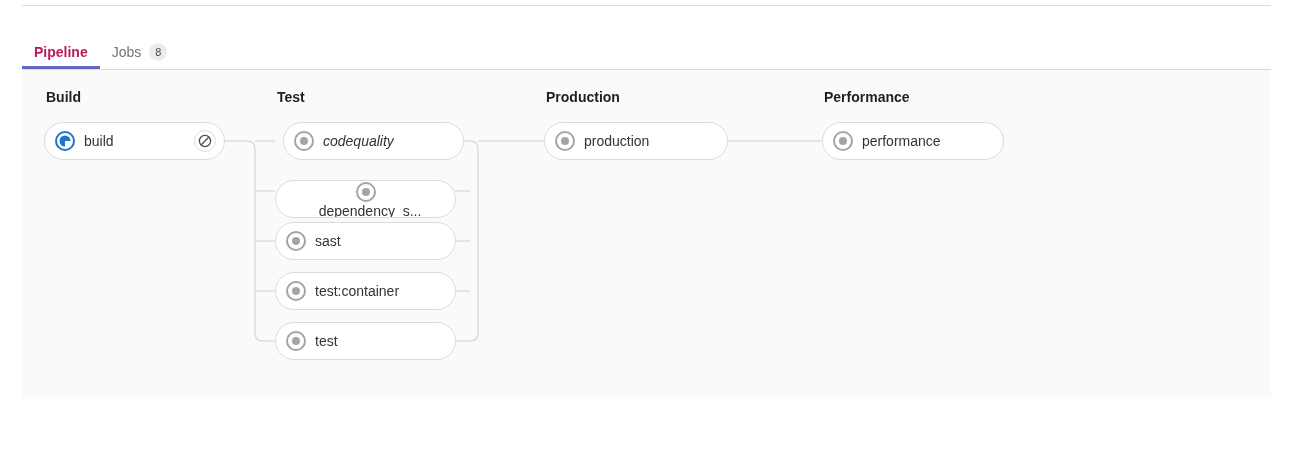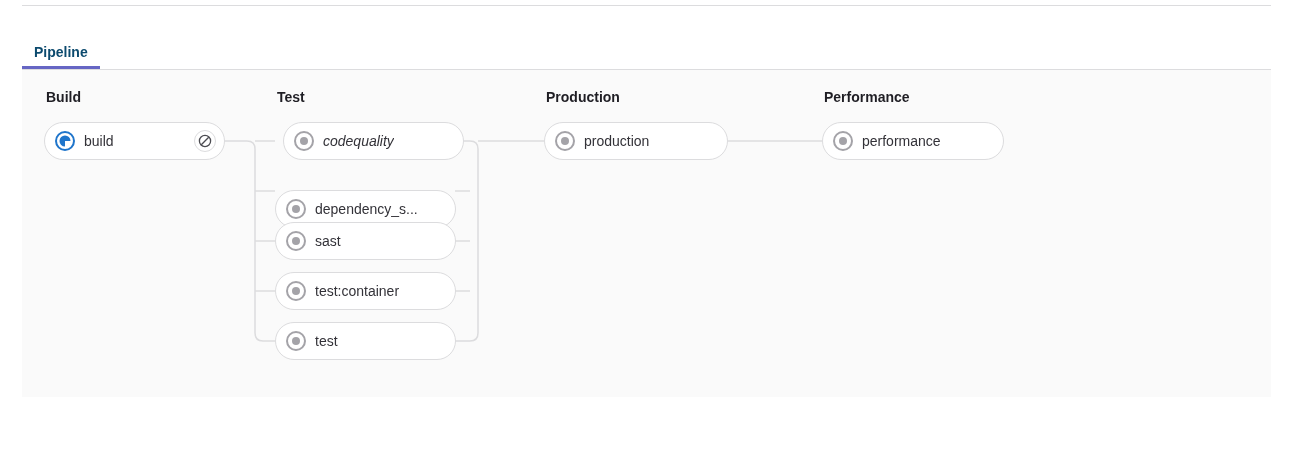--- a/index.html
+++ b/index.html
@@ -54,21 +54,21 @@
     line-height: 1;
     color: #737278;
     cursor: pointer;
     box-sizing: border-box;
   }
   .tab .tab-label {
     display: block;
     padding-top: 13px;
   }
   .tab.active .tab-label {
-    color: #0c4a6e;
+    color: #be185d;
     font-weight: bold;
   }
   .tab.active::after {
     content: "";
     position: absolute;
     left: 0;
     right: 0;
     bottom: 0;
     height: 3px;
     background: #6666c4;
@@ -172,20 +172,24 @@
 <div class="root">
 
   <div class="top-divider"></div>
 
   <div class="tab-bar">
 
     <div class="tab active">
       <span class="tab-label">Pipeline</span>
     </div>
 
+    <div class="tab">
+      <span class="tab-label">Jobs</span>
+      <span class="tab-badge">8</span>
+    </div>
 
   </div>
 
   <div class="graph-panel">
 
     <svg class="connectors" width="1249" height="327" viewBox="0 0 1249 327" fill="none">
       <g stroke="#dcdcde" stroke-width="1.5" fill="none">
 
         <path d="M199 71 H225 Q233 71 233 79 V263 Q233 271 241 271"></path>
         <path d="M233 71 H253"></path>
@@ -228,21 +232,21 @@
       <div class="stage-title">Test</div>
 
       <div class="job" style="left:8px; top:52px; width:181px;font-style:italic;">
         <svg class="status-icon" viewBox="0 0 22 22">
           <circle cx="11" cy="11" r="9" fill="#fff" stroke="#a4a3a8" stroke-width="2"></circle>
           <circle cx="11" cy="11" r="4" fill="#a4a3a8"></circle>
         </svg>
         <span class="job-name">codequality</span>
       </div>
 
-      <div class="job" style="left:0px; top:120px; width:181px;">
+      <div class="job" style="left:0px; top:110px; width:181px;flex-direction:column;">
         <svg class="status-icon" viewBox="0 0 22 22">
           <circle cx="11" cy="11" r="9" fill="#fff" stroke="#a4a3a8" stroke-width="2"></circle>
           <circle cx="11" cy="11" r="4" fill="#a4a3a8"></circle>
         </svg>
         <span class="job-name">dependency_s...</span>
       </div>
 
       <div class="job" style="left:0px; top:152px; width:181px;">
         <svg class="status-icon" viewBox="0 0 22 22">
           <circle cx="11" cy="11" r="9" fill="#fff" stroke="#a4a3a8" stroke-width="2"></circle>

